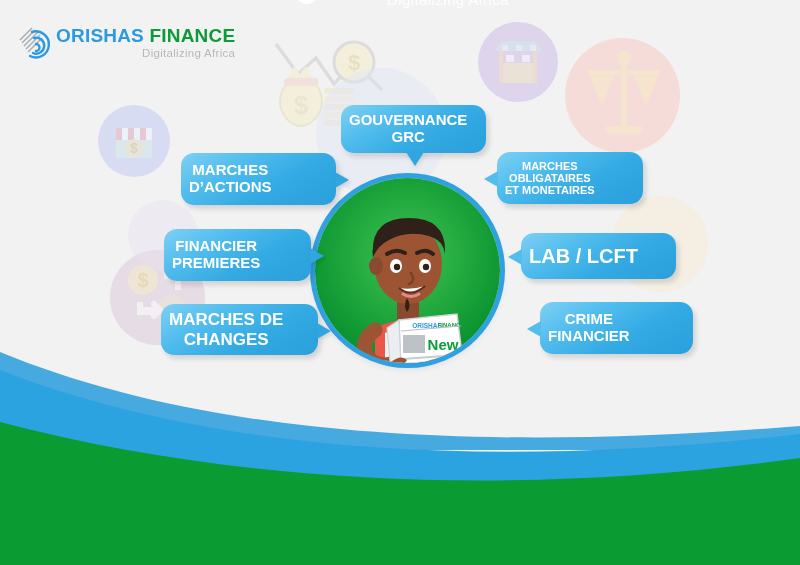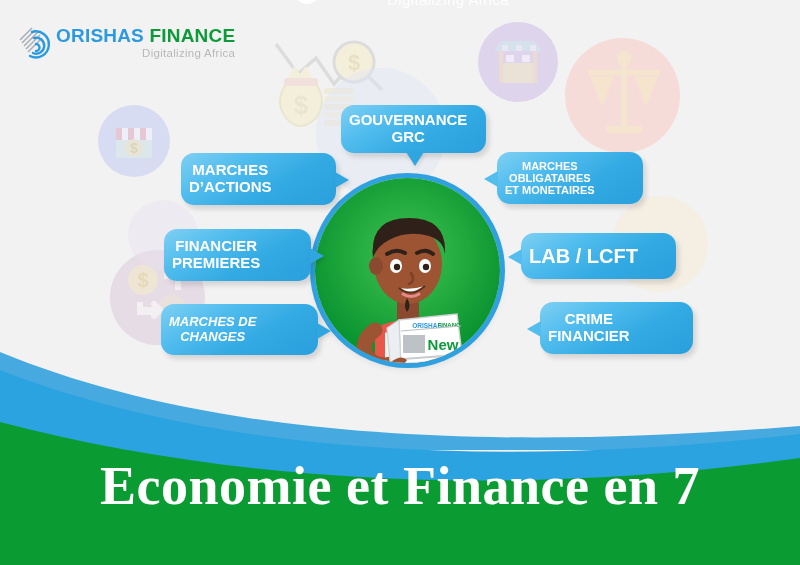--- a/index.html
+++ b/index.html
@@ -266,28 +266,27 @@
       <span class="txt">FINANCIER
 PREMIERES</span>
       <span class="tail tail-right"></span>
     </div>
 
     <div class="bubble" style="left:521px;top:233px;width:155px;height:46px;font-size:20px;">
       <span class="txt">LAB / LCFT</span>
       <span class="tail tail-left"></span>
     </div>
 
-    <div class="bubble" style="left:161px;top:304px;width:157px;height:51px;font-size:13px;font-style:italic;">
+    <div class="bubble" style="left:161px;top:304px;width:157px;height:51px;font-size:17px;">
       <span class="txt">MARCHES DE
 CHANGES</span>
       <span class="tail tail-right"></span>
     </div>
 
     <div class="bubble" style="left:540px;top:302px;width:153px;height:52px;font-size:15px;">
       <span class="txt">CRIME
 FINANCIER</span>
       <span class="tail tail-left"></span>
     </div>
   </div>
 
-  <div id="title">Economie et Finance en 7</div>
 
 </div>
 
 </body></html>

